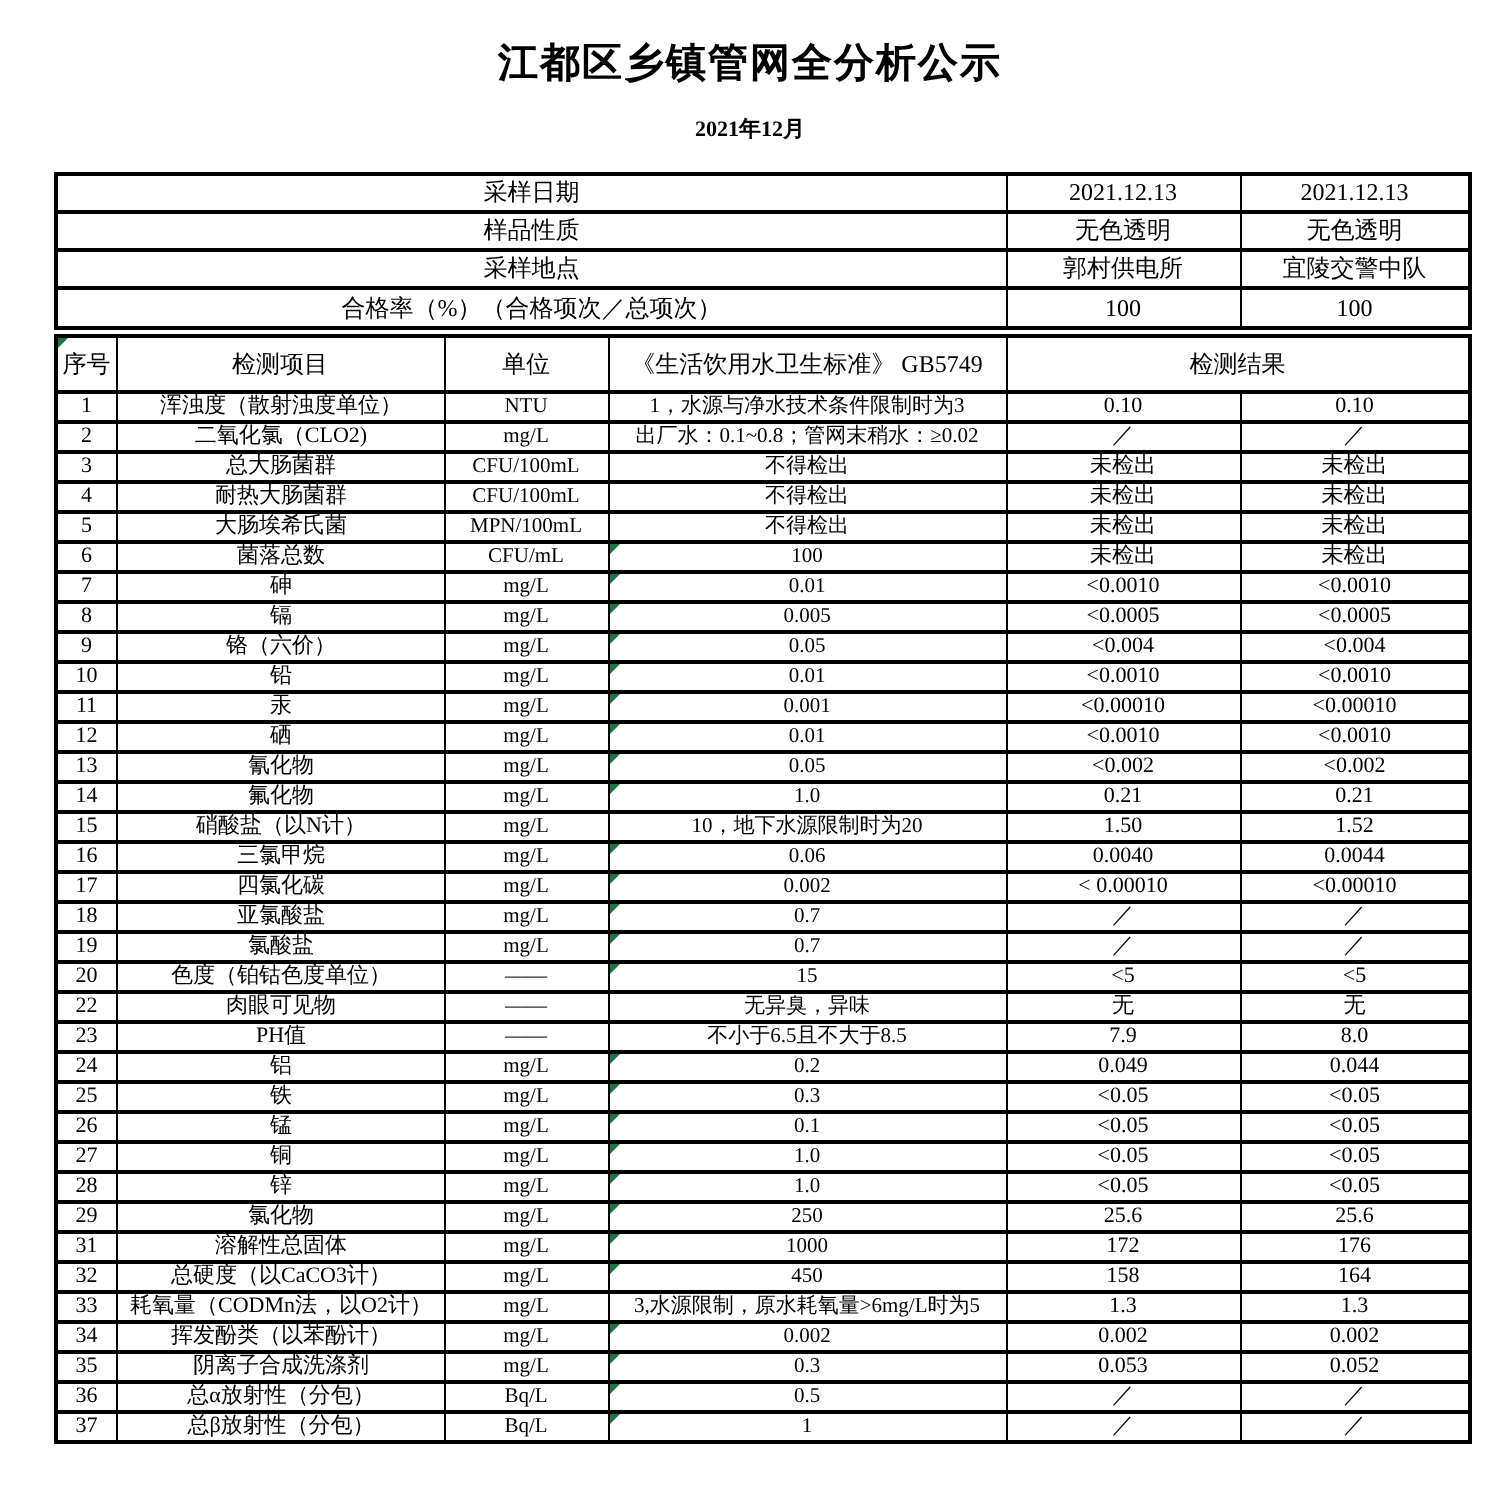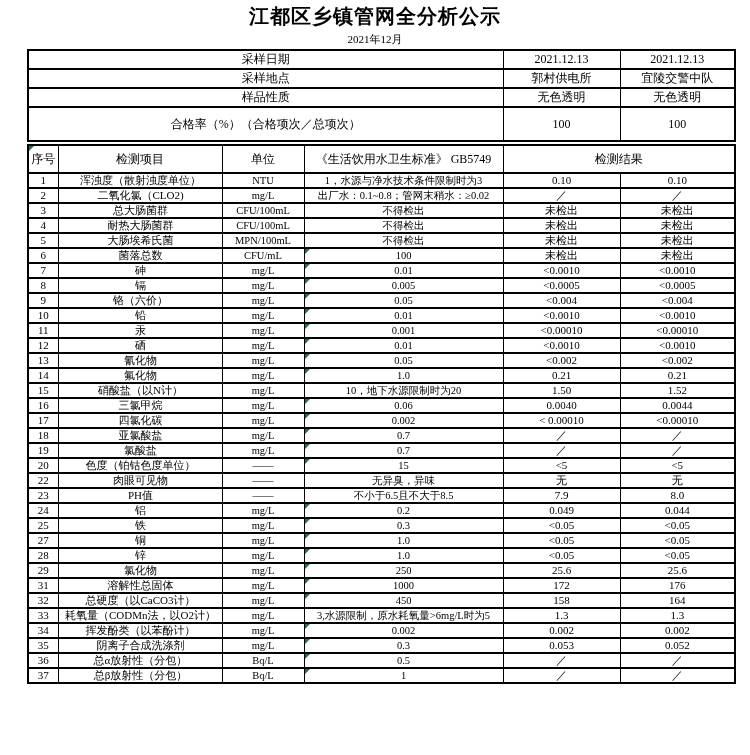--- a/index.html
+++ b/index.html
@@ -4,33 +4,33 @@
 <style>
   :root { --tri-green:#217346; --border:#000; }
   * { box-sizing:border-box; }
   html,body { margin:0; padding:0; }
   body {
     width:750px; height:755px; overflow:hidden; background:#fff; color:#000;
     font-family:"Liberation Serif","DejaVu Serif",serif;
   }
   .title {
     text-align:center; font-weight:bold; font-size:20px; line-height:22px;
-    padding-top:5px; letter-spacing:1px;
+    padding-top:21px; letter-spacing:1px;
   }
   .subtitle {
-    text-align:center; font-weight:normal; font-size:11px; line-height:13px; margin-top:6px;
+    text-align:center; font-weight:bold; font-size:11px; line-height:13px; margin-top:16px;
   }
   table { border-collapse:collapse; table-layout:fixed; width:707px; margin-left:27px; }
-  .info-table { margin-top:3px; border:2px solid var(--border); }
+  .info-table { margin-top:14px; border:2px solid var(--border); }
   .info-table td {
     border:1px solid var(--border); border-top-width:2px; border-bottom-width:2px;
     text-align:center; font-size:12px; height:16px; padding:0 2px;
     white-space:nowrap; overflow:hidden;
   }
-  .info-table tr.tall td { height:34px; }
+  .info-table tr.tall td { height:20px; }
   .main-table { margin-top:2px; border:2px solid var(--border); }
   .main-table th, .main-table td {
     border:1px solid var(--border); border-top-width:2px; border-bottom-width:2px;
     font-weight:normal; padding:0 2px; position:relative;
     white-space:nowrap; overflow:hidden; text-align:center;
   }
   .main-table thead th { height:28px; font-size:12px; }
   .main-table tbody td { height:14px; font-size:11px; line-height:13px; }
   .c-item { text-align:center; padding-left:3px !important; }
   .c-unit { font-size:10.5px !important; }
@@ -53,28 +53,28 @@
         <col style="width:117px">
         <col style="width:115px">
     </colgroup>
     <tbody id="info-body">
         <tr>
           <td>采样日期</td>
           <td>2021.12.13</td>
           <td>2021.12.13</td>
         </tr>
         <tr>
+          <td>样品性质</td>
+          <td>无色透明</td>
+          <td>无色透明</td>
+        </tr>
+        <tr>
           <td>采样地点</td>
           <td>郭村供电所</td>
           <td>宜陵交警中队</td>
-        </tr>
-        <tr>
-          <td>样品性质</td>
-          <td>无色透明</td>
-          <td>无色透明</td>
         </tr>
         <tr class="tall">
           <td>合格率（%）（合格项次／总项次）</td>
           <td>100</td>
           <td>100</td>
         </tr>
       </tbody>
   </table>
 
   <table class="main-table">
@@ -285,20 +285,28 @@
         </tr>
         <tr>
           <td class="c-no">25</td>
           <td class="c-item">铁</td>
           <td class="c-unit">mg/L</td>
           <td class="c-std">0.3<i class="tri"></i></td>
           <td class="c-res">&lt;0.05</td>
           <td class="c-res">&lt;0.05</td>
         </tr>
         <tr>
+          <td class="c-no">26</td>
+          <td class="c-item">锰</td>
+          <td class="c-unit">mg/L</td>
+          <td class="c-std">0.1<i class="tri"></i></td>
+          <td class="c-res">&lt;0.05</td>
+          <td class="c-res">&lt;0.05</td>
+        </tr>
+        <tr>
           <td class="c-no">27</td>
           <td class="c-item">铜</td>
           <td class="c-unit">mg/L</td>
           <td class="c-std">1.0<i class="tri"></i></td>
           <td class="c-res">&lt;0.05</td>
           <td class="c-res">&lt;0.05</td>
         </tr>
         <tr>
           <td class="c-no">28</td>
           <td class="c-item">锌</td>

